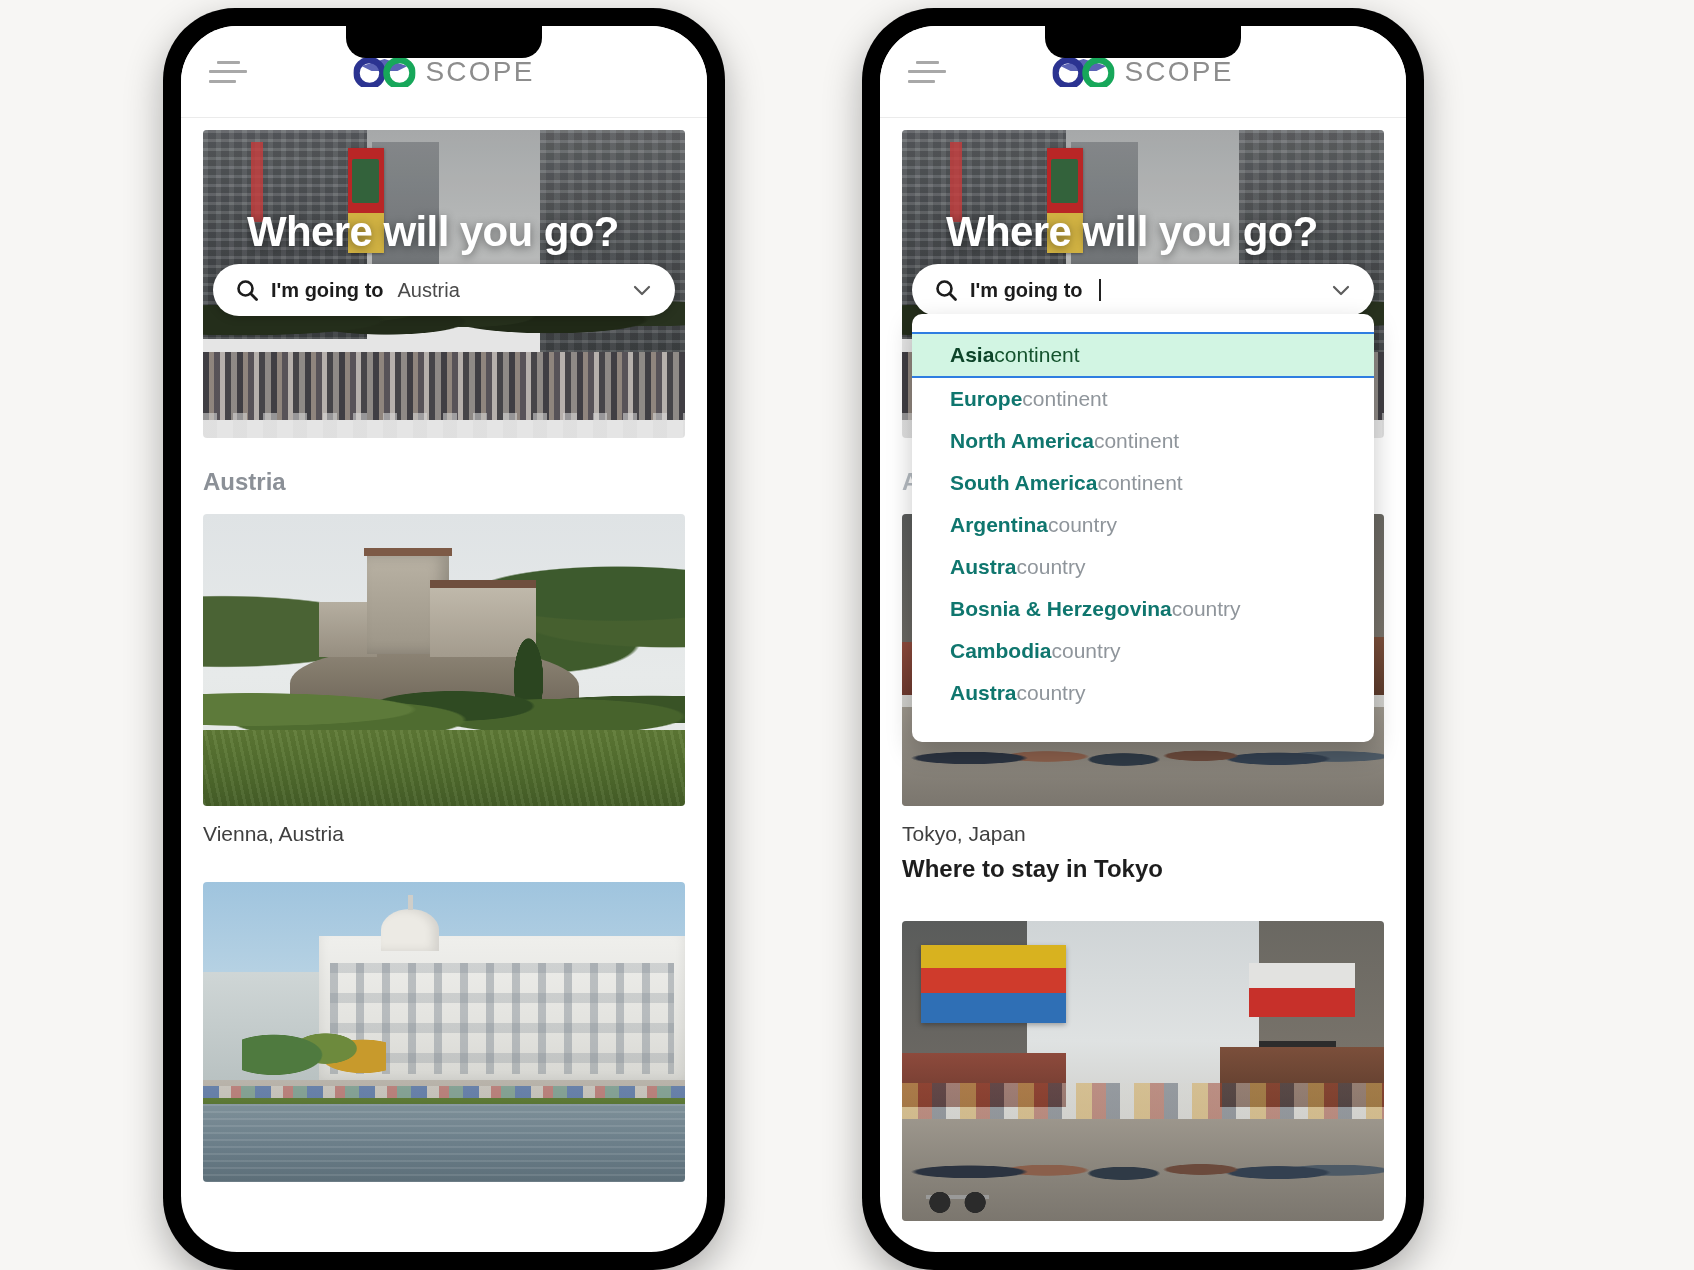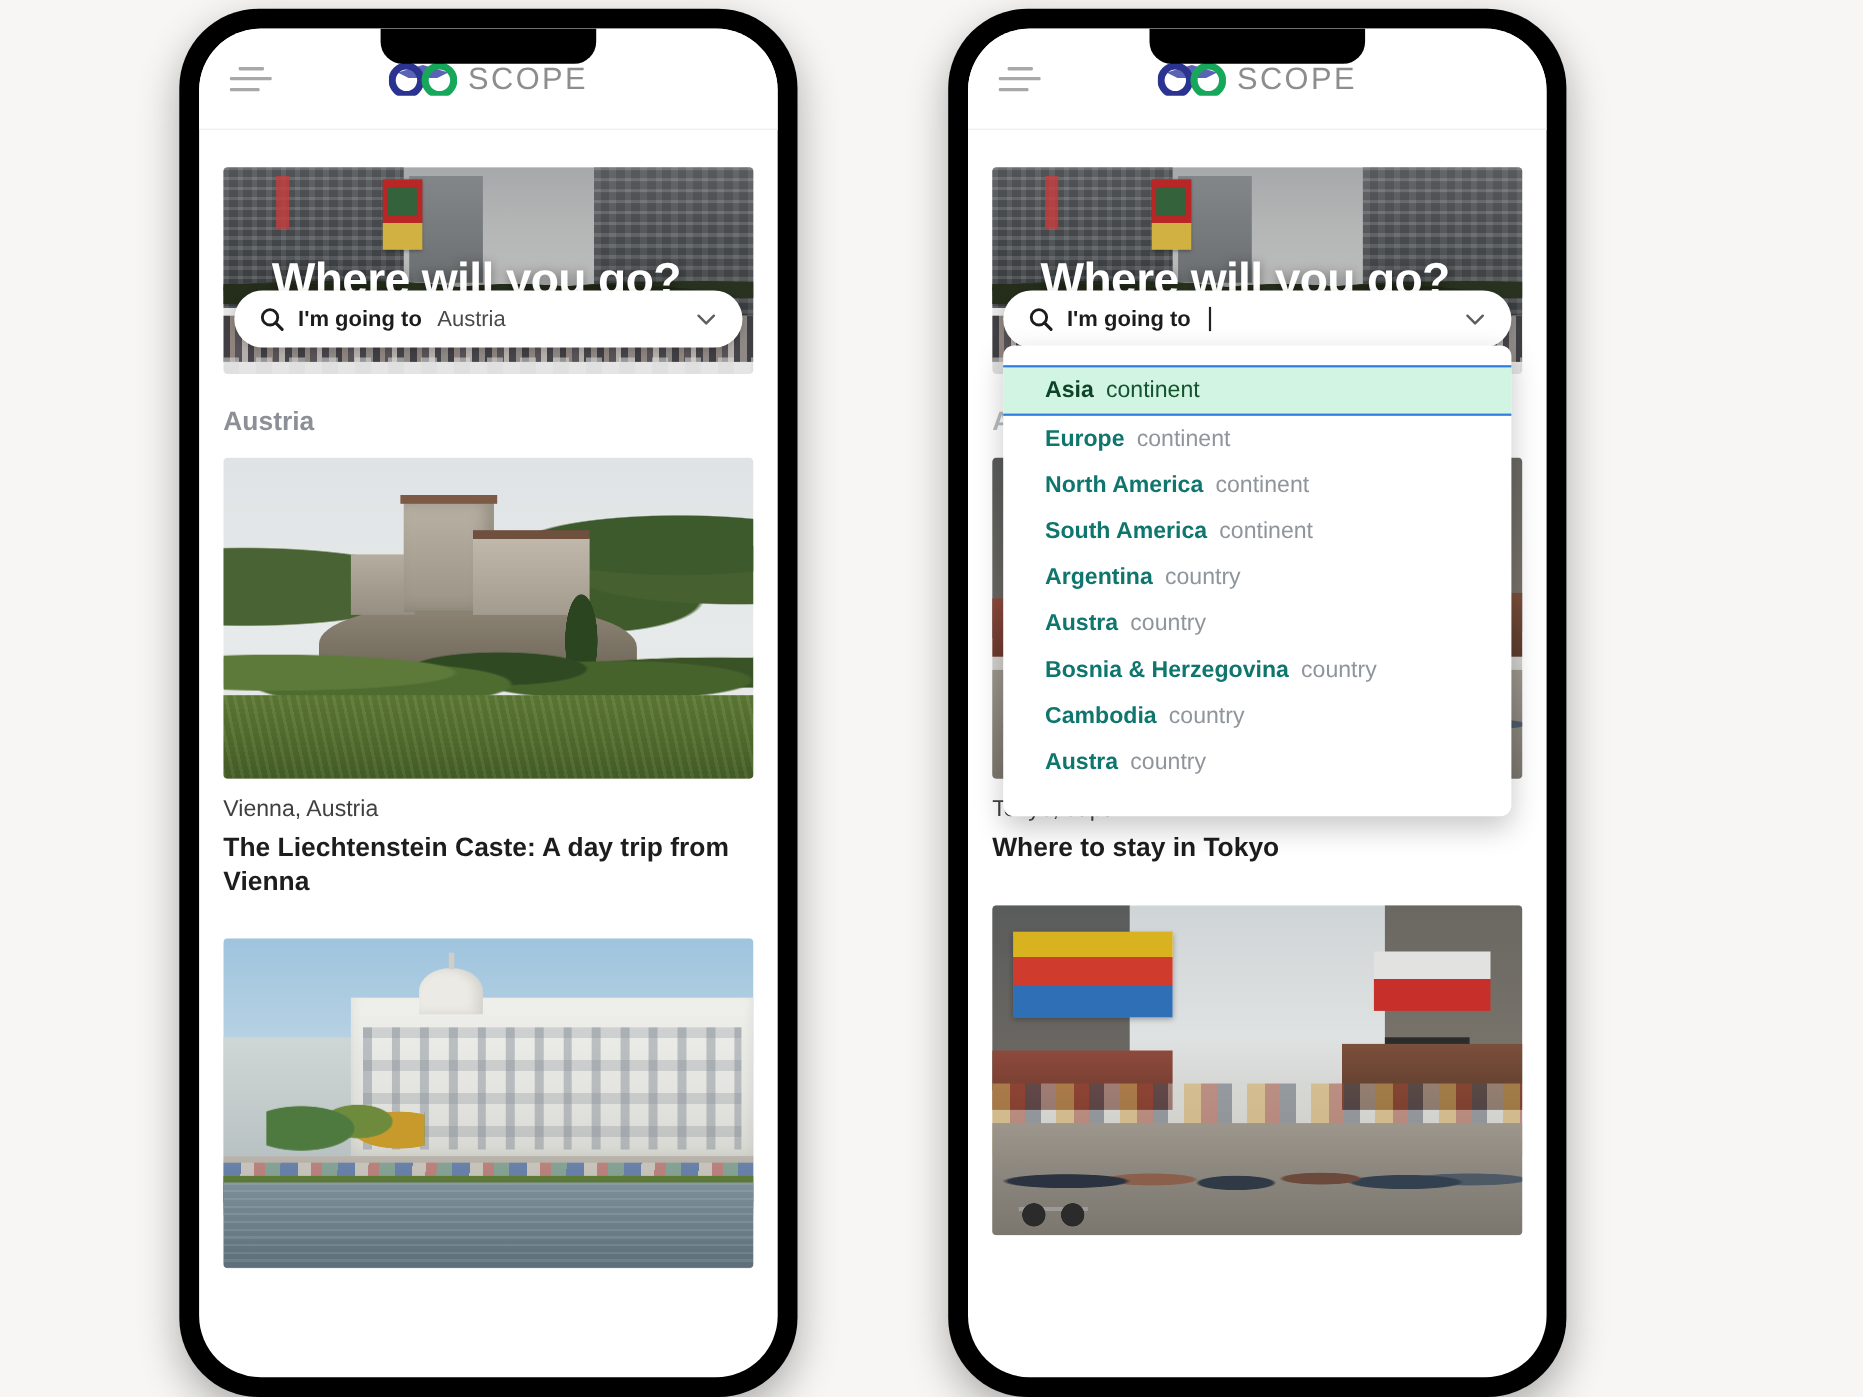--- a/index.html
+++ b/index.html
@@ -70,22 +70,22 @@
   .brand svg { display: block; }
   .brand .wordmark {
     font-size: 28px; letter-spacing: 2.2px;
     color: #8d8d8d; font-weight: 400;
   }
 
   
   .content { position: relative; height: calc(100% - 92px); overflow: hidden; }
   .hero {
     position: relative;
-    margin: 34px 22px 0 22px;
-    height: 188px;
+    margin: 12px 22px 0 22px;
+    height: 308px;
     border-radius: 4px;
     overflow: hidden;
     padding-left: 23px;
   }
   .hero-photo { position:absolute; inset:0; }
   
   .hero-photo .sky {
     position:absolute; left:0; right:0; top:0; height:62%;
     background: linear-gradient(180deg,#b9bcbd 0%, #c9cbcb 45%, #d2d3d2 100%);
   }
@@ -189,21 +189,21 @@
   .dropdown {
     position: absolute;
     left: 32px; right: 32px; top: 196px;
     background: #fff;
     border-radius: 10px;
     box-shadow: 0 10px 26px rgba(0,0,0,.22);
     padding: 18px 0 28px 0;
     z-index: 30;
   }
   .dd-item {
-    display: flex; align-items: baseline; gap: 11px;
+    display: flex; align-items: baseline; gap: 0;
     padding: 9px 0 9px 38px;
     font-size: 21px;
     cursor: pointer;
   }
   .dd-item .nm { font-weight: 700; color: #0f766e; }
   .dd-item .kd { color: #8f959b; font-weight: 400; }
   .dd-item.sel {
     background: #d2f5e3;
     border: 2px solid #2f7de1;
     border-left: none; border-right: none;
@@ -471,21 +471,20 @@
                 <div class="treeline"></div>
                 <div class="rock"></div>
               <div class="wing2"></div>
                 <div class="keep"></div>
                 <div class="wing"></div>
               <div class="conifer"></div>
                 <div class="bushes"></div>
                 <div class="grass"></div>
             </div>
             <div class="card-place">Vienna, Austria</div>
-            <div class="card-head">The Liechtenstein Caste: A day trip from Vienna</div>
           </div>
 
           <div style="margin-top:36px">
             <div class="card-img vienna" style="height:300px">
               <div class="sky"></div>
                 <div class="leftblock"></div>
                 <div class="bldg"></div>
                 <div class="dome"></div>
               <div class="trees"></div>
                 <div class="wall"></div>

